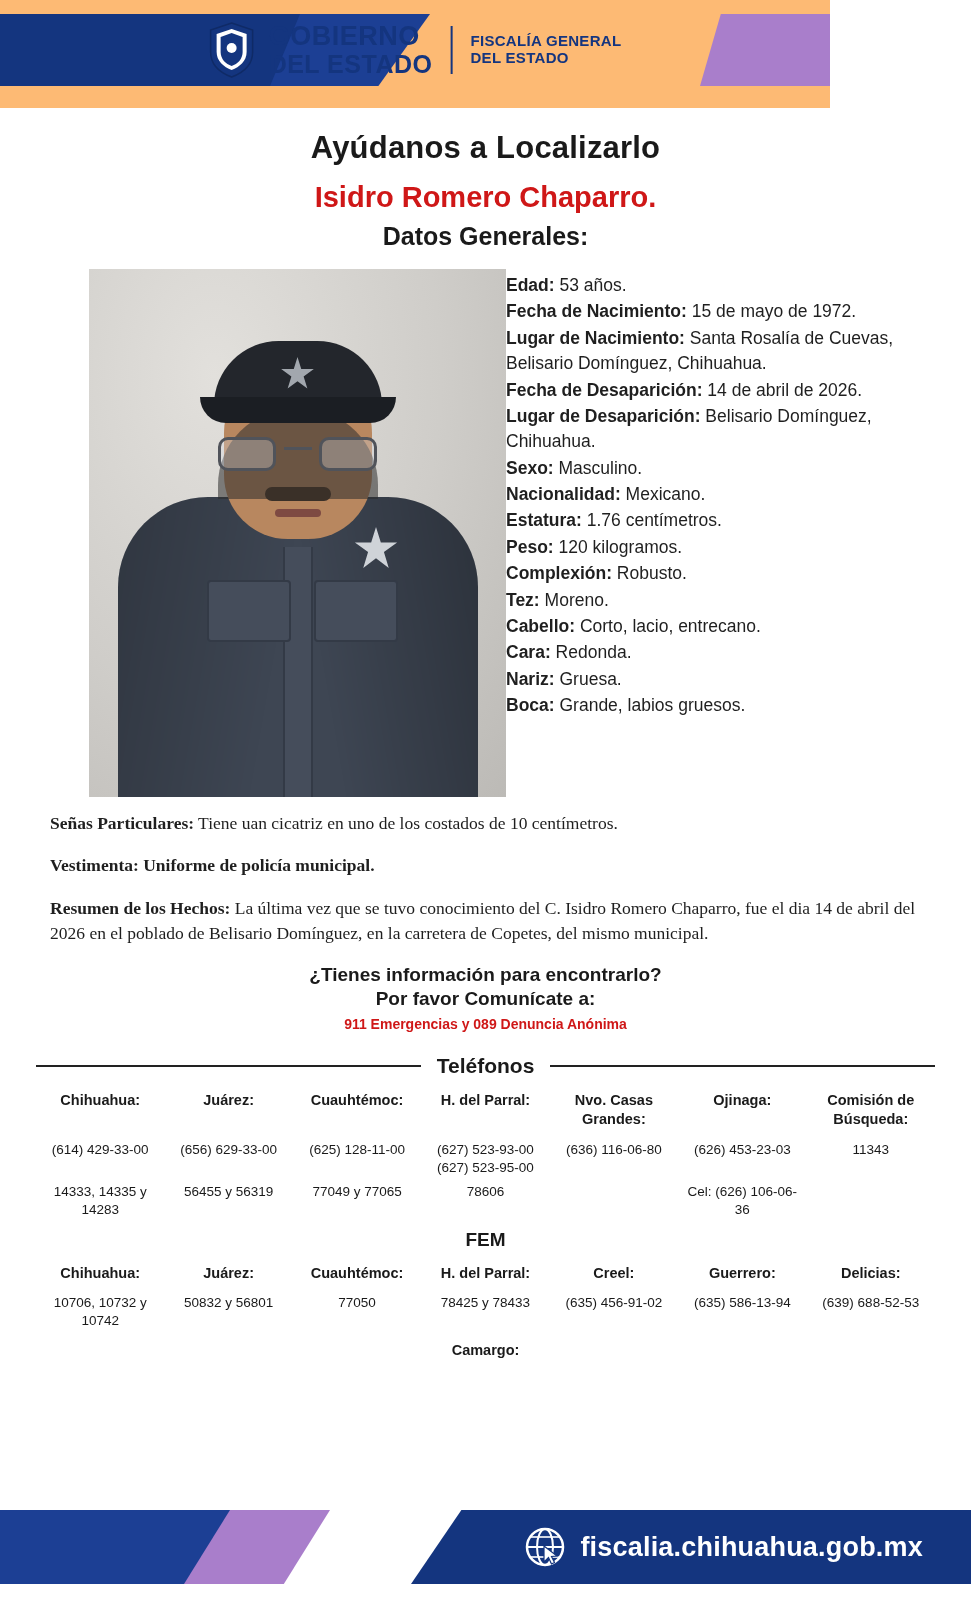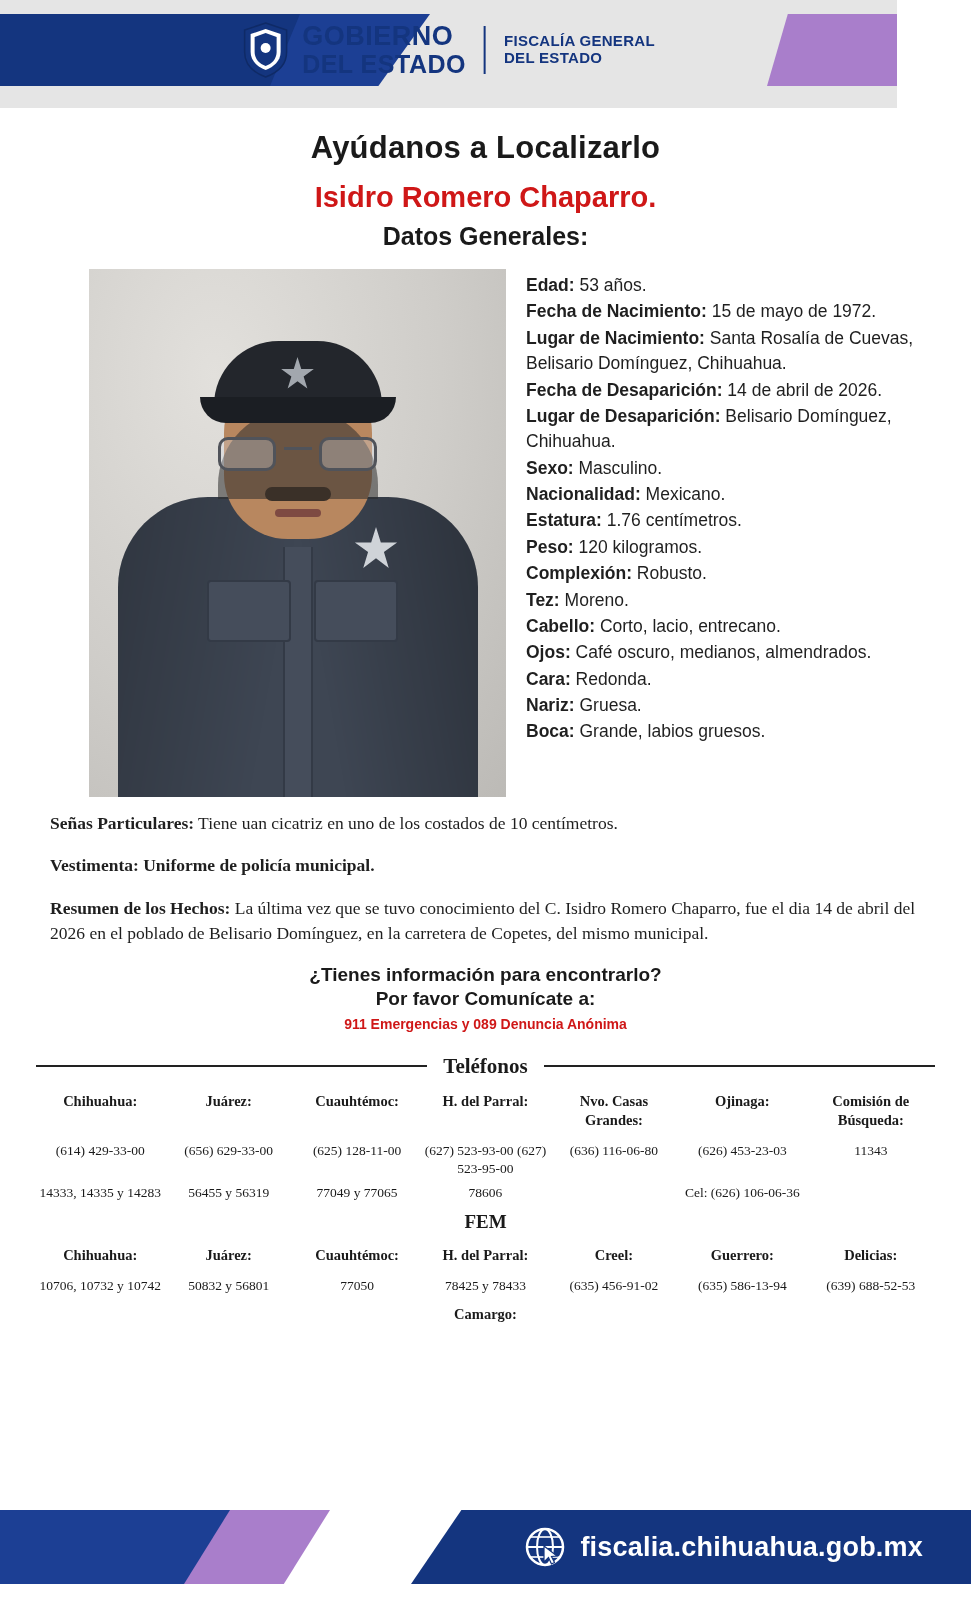--- a/index.html
+++ b/index.html
@@ -12,23 +12,23 @@
     height: 1600px;
     position: relative;
     font-family: "Liberation Sans", sans-serif;
     color: #1a1a1a;
     overflow: hidden;
   }
 
   
   .header {
     position: relative;
-    width: 897px;
+    width: 830px;
     height: 108px;
-    background: #e5e5e5;
+    background: #fdba74;
     overflow: hidden;
   }
   .hdr-blue-left {
     position: absolute;
     left: 0; top: 14px;
     width: 430px; height: 72px;
     background: #1c3f94;
     clip-path: polygon(0 0, 100% 0, 88% 100%, 0 100%);
   }
   .hdr-blue-left2 {
@@ -274,21 +274,20 @@
     left: 50%;
     transform: translateX(-50%);
     top: 240px;
     width: 46px; height: 8px;
     background: #7e4a42;
     border-radius: 6px;
   }
 
   .facts {
     flex: 1 1 auto;
-    padding-left: 20px;
     padding-top: 4px;
     font-size: 17.5px;
     line-height: 1.45;
     color: #1f1f1f;
   }
   .facts .line { margin-bottom: 1px; }
   .facts .lbl { font-weight: bold; }
 
   .para-block { margin-top: 14px; font-family: Liberation Serif, serif; }
   .para {
@@ -326,21 +325,20 @@
     font-weight: bold;
     color: #1c4fa3;
     margin-top: 6px;
     text-decoration: underline;
   }
 
   
   .phones {
     margin-top: 22px;
     padding: 0 36px;
-    font-family: Liberation Serif, serif;
   }
   .phones-title-row {
     display: flex;
     align-items: center;
     gap: 16px;
   }
   .hr {
     flex: 1 1 auto;
     height: 2px;
     background: #222;
@@ -496,21 +494,20 @@
       <div class="line"><span class="lbl">Lugar de Nacimiento:</span><span> Santa Rosalía de Cuevas, Belisario Domínguez, Chihuahua.</span></div>
       <div class="line"><span class="lbl">Fecha de Desaparición:</span><span> 14 de abril de 2026.</span></div>
       <div class="line"><span class="lbl">Lugar de Desaparición:</span><span> Belisario Domínguez, Chihuahua.</span></div>
       <div class="line"><span class="lbl">Sexo:</span><span> Masculino.</span></div>
       <div class="line"><span class="lbl">Nacionalidad:</span><span> Mexicano.</span></div>
       <div class="line"><span class="lbl">Estatura:</span><span> 1.76 centímetros.</span></div>
       <div class="line"><span class="lbl">Peso:</span><span> 120 kilogramos.</span></div>
       <div class="line"><span class="lbl">Complexión:</span><span> Robusto.</span></div>
       <div class="line"><span class="lbl">Tez:</span><span> Moreno.</span></div>
       <div class="line"><span class="lbl">Cabello:</span><span> Corto, lacio, entrecano.</span></div>
-      <div class="line"><span class="lbl">Ojos:</span><span> Café oscuro, medianos, almendrados.</span></div>
       <div class="line"><span class="lbl">Cara:</span><span> Redonda.</span></div>
       <div class="line"><span class="lbl">Nariz:</span><span>  Gruesa.</span></div>
       <div class="line"><span class="lbl">Boca:</span><span>  Grande, labios gruesos.</span></div>
     </div>
   </div>
 
   <div class="para-block">
     <p class="para">
       <span class="lbl">Señas Particulares:</span><span> Tiene uan cicatriz en uno de los costados de 10 centímetros.</span>
     </p>

